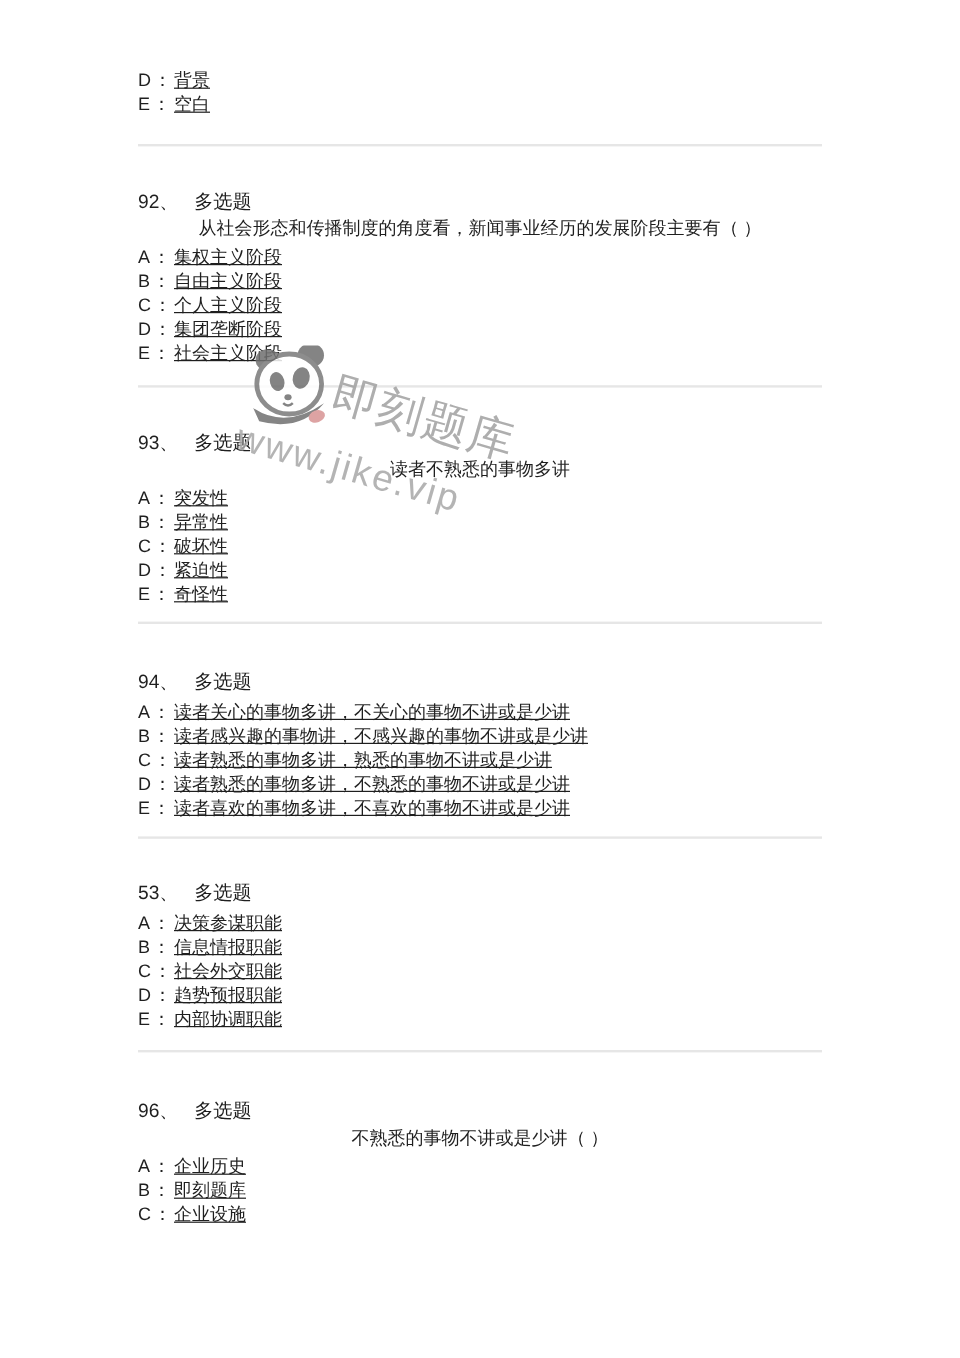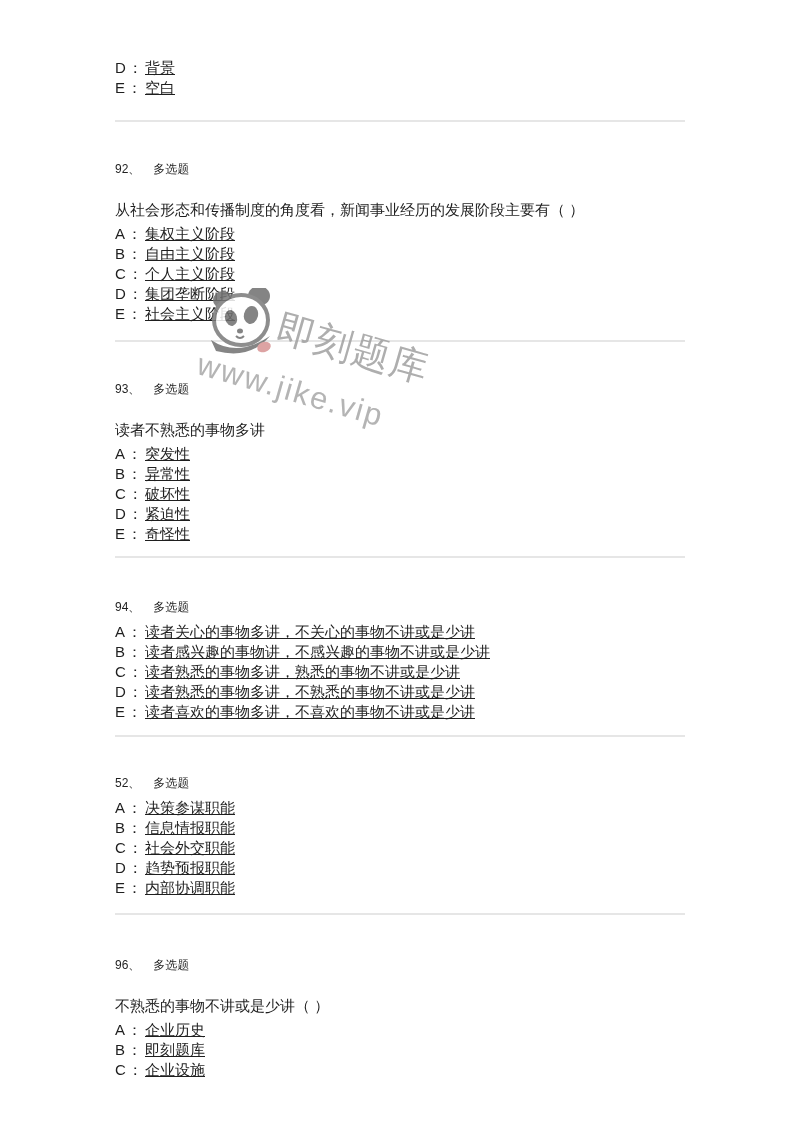--- a/index.html
+++ b/index.html
@@ -15,22 +15,22 @@
     position: absolute;
     left: 115px; top: 58px;
     width: 570px;
     z-index: 1;
   }
   .option-row { display: flex; font-size: 15px; line-height: 20px; }
   .okey { width: 30px; flex: none; letter-spacing: 2px; }
   .otext { flex: 1; text-decoration: underline; }
   .divider { border: none; height: 2px; background: #e6e6e6; margin: 0; width: 100%; }
   .q-section { }
-  .q-header { display: flex; gap: 13px; font-size: 12px; line-height: 22px; }
-  .q-stem { font-size: 15px; line-height: 20px; margin-top: 20px; }
+  .q-header { display: flex; gap: 13px; font-size: 16px; line-height: 22px; }
+  .q-stem { font-size: 15px; line-height: 20px; margin-top: 1px; text-align: center; }
   .options { margin-top: 4px; }
 
   
   .watermark {
     position: absolute;
     left: 196px; top: 288px;
     width: 250px; height: 140px;
     z-index: 2;
     opacity: 0.85;
     pointer-events: none;
@@ -179,21 +179,21 @@
           <span class="okey">E：</span>
           <span class="otext">读者喜欢的事物多讲，不喜欢的事物不讲或是少讲</span>
         </div>
       </div>
     </section>
 
     <hr class="divider" style="margin-top:13px">
 
     <section class="q-section" style="margin-top:35px">
       <div class="q-header">
-        <span>52、</span>
+        <span>53、</span>
         <span>多选题</span>
       </div>
       <div class="options">
         <div class="option-row">
           <span class="okey">A：</span>
           <span class="otext">决策参谋职能</span>
         </div>
         <div class="option-row">
           <span class="okey">B：</span>
           <span class="otext">信息情报职能</span>

